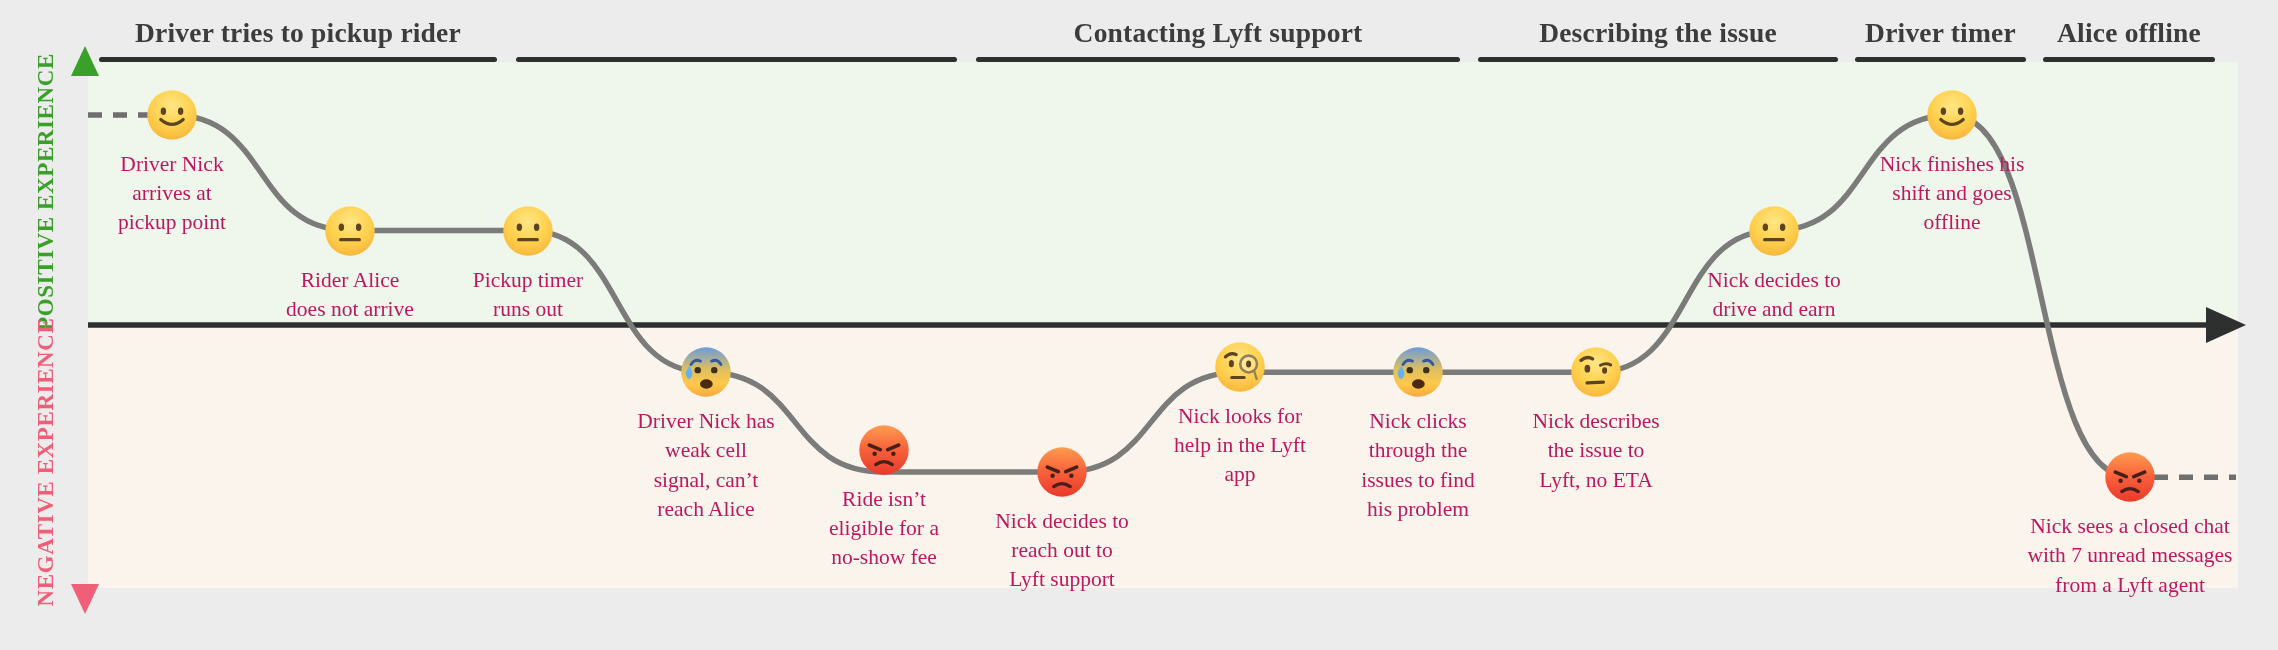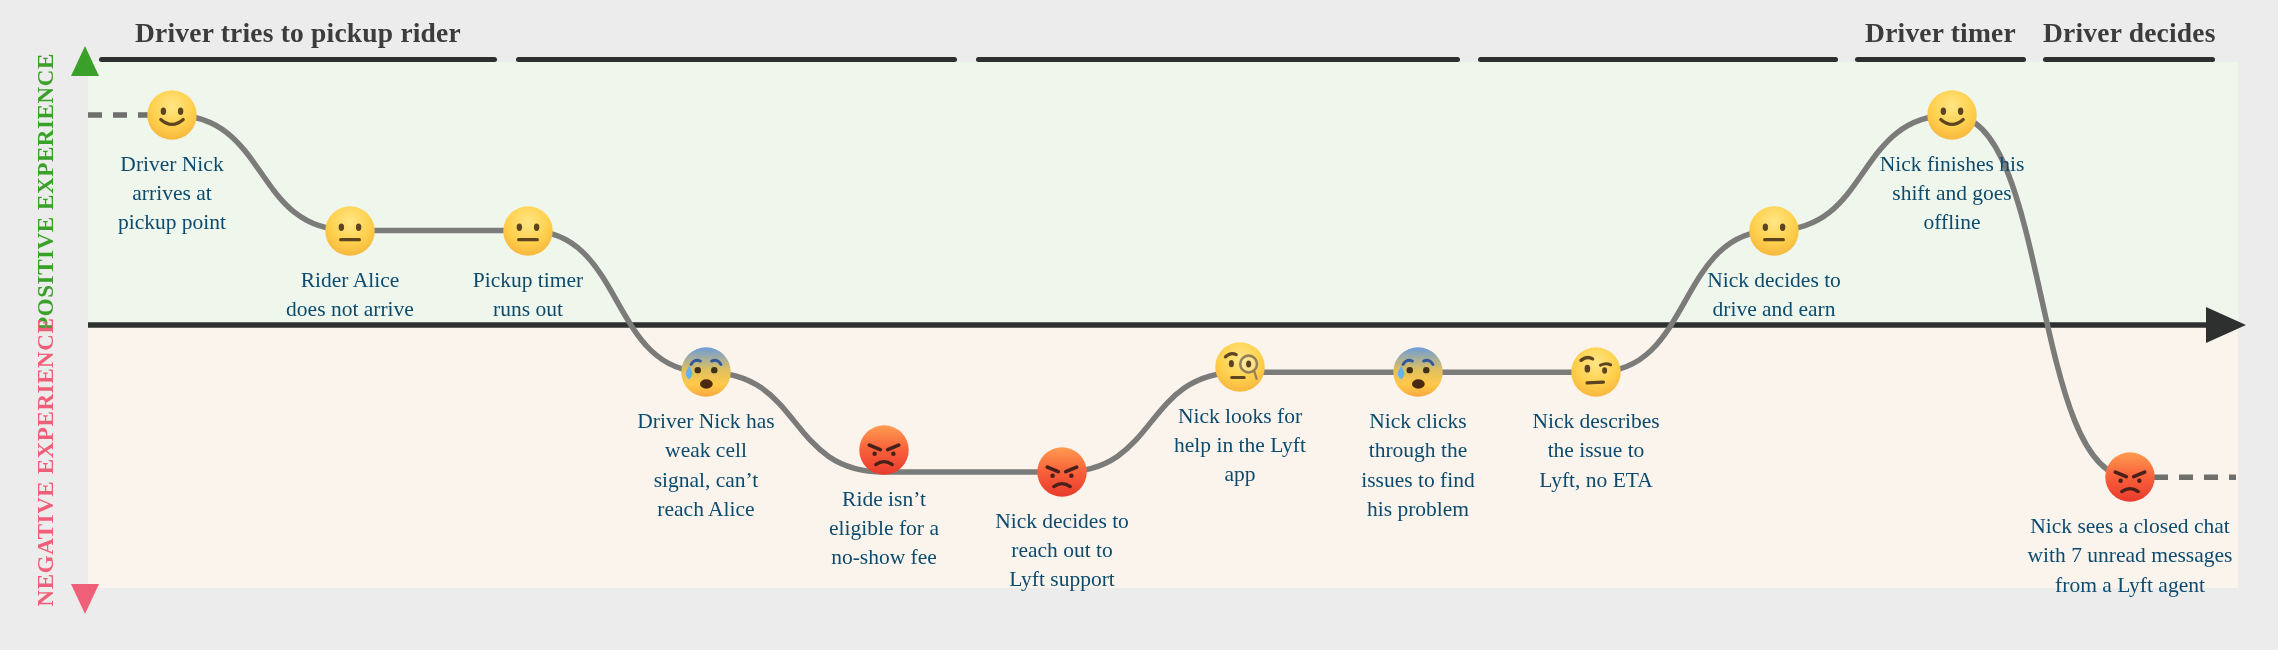--- a/index.html
+++ b/index.html
@@ -20,48 +20,50 @@
   
   .vlabel{position:absolute;width:320px;height:26px;line-height:26px;text-align:center;
           font-size:23px;font-weight:700;letter-spacing:0.6px;transform:rotate(-90deg);}
   .pos-label{left:-114px;top:179px;color:#3ba02a;}
   .neg-label{left:-114px;top:449px;color:#ef6078;}
   
   .point{position:absolute;width:54px;height:54px;}
   .point .emoji{position:absolute;left:0;top:0;width:54px;height:54px;}
   .point .emoji svg{display:block;}
   .caption{position:absolute;top:62px;left:50%;transform:translateX(-50%);width:200px;
-           text-align:center;white-space:pre-line;font-size:21.5px;line-height:1.36;color:#0c4a6e;}
+           text-align:center;white-space:pre-line;font-size:21.5px;line-height:1.36;color:#be185d;}
   .caption.wide{width:280px;}
 </style>
 </head>
 <body>
 
 <div class="canvas">
 
   <div id="headers">
       <div class="phase" style="left: 99px; width: 398px;">
         <div class="phase-title">Driver tries to pickup rider</div>
         <div class="phase-underline"></div>
       </div>
       <div class="phase" style="left: 516px; width: 441px;">
         <div class="phase-underline"></div>
       </div>
       <div class="phase" style="left: 976px; width: 484px;">
+        <div class="phase-title">Contacting Lyft support</div>
         <div class="phase-underline"></div>
       </div>
       <div class="phase" style="left: 1478px; width: 360px;">
+        <div class="phase-title">Describing the issue</div>
         <div class="phase-underline"></div>
       </div>
       <div class="phase" style="left: 1855px; width: 171px;">
         <div class="phase-title">Driver timer</div>
         <div class="phase-underline"></div>
       </div>
       <div class="phase" style="left: 2043px; width: 172px;">
-        <div class="phase-title">Driver decides</div>
+        <div class="phase-title">Alice offline</div>
         <div class="phase-underline"></div>
       </div>
     </div>
 
   <div class="chart">
     <div class="region pos"></div>
     <div class="region neg"></div>
   </div>
 
   <svg class="overlay" viewBox="0 0 2278 650" xmlns="http://www.w3.org/2000/svg">

